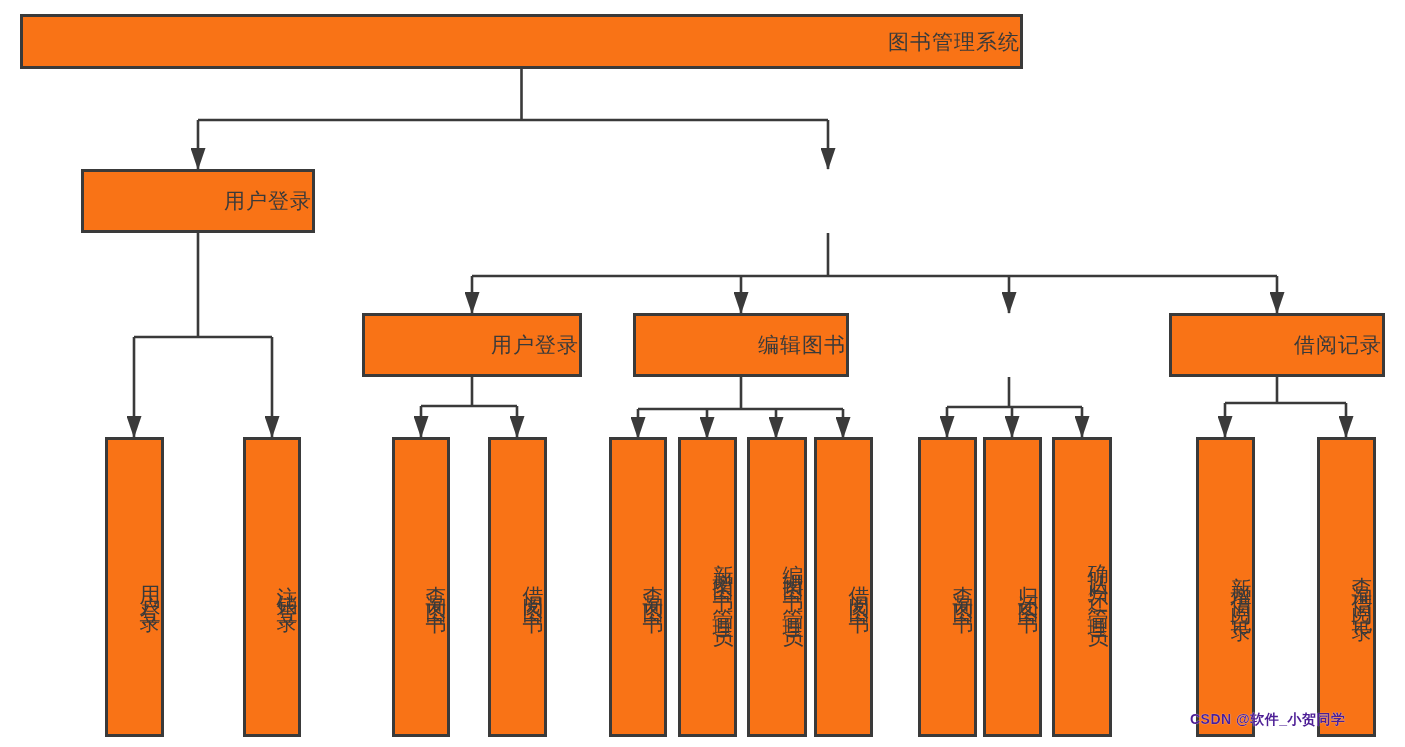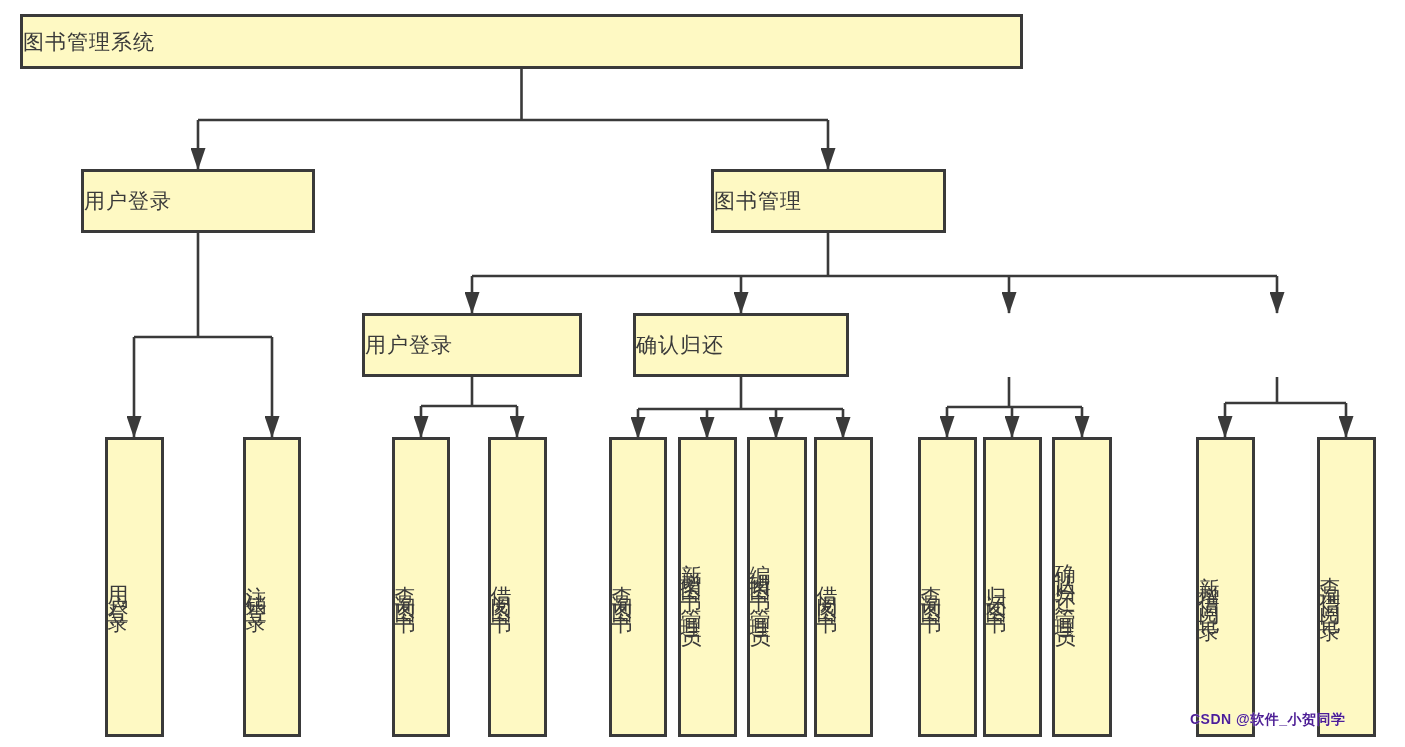--- a/index.html
+++ b/index.html
@@ -3,22 +3,22 @@
 <meta charset="utf-8">
 <style>
   html,body{margin:0;padding:0;background:#ffffff;}
   .canvas{
     position:relative;width:1405px;height:747px;background:#ffffff;overflow:hidden;
     font-family:"Liberation Sans","DejaVu Sans",sans-serif;
   }
   .connectors{position:absolute;left:0;top:0;width:1405px;height:747px;pointer-events:none;}
   .edge{stroke:#3a3a3a;stroke-width:2.6;fill:none;}
   .box{
-    position:absolute;box-sizing:border-box;border:3px solid #3a3a3a;background:#fef9c3;
-    display:flex;align-items:center;justify-content:flex-start;color:#3a3a3a;
+    position:absolute;box-sizing:border-box;border:3px solid #3a3a3a;background:#f97316;
+    display:flex;align-items:center;justify-content:flex-end;color:#3a3a3a;
   }
   .box span{font-size:21px;letter-spacing:1px;}
   .leaf span{
     writing-mode:vertical-rl;text-orientation:mixed;white-space:nowrap;
     font-size:21px;letter-spacing:9px;line-height:1;
   }
   .watermark{
     position:absolute;left:1190px;top:711px;z-index:5;
     font-size:14px;color:#4c1d95;letter-spacing:0.5px;white-space:nowrap;
     text-shadow:0 0 1px #ffffff;
@@ -67,29 +67,29 @@
     <path class="edge" marker-end="url(#arw)" d="M1346 403 V437"></path>
   </svg>
 
   <div class="box" style="left:20px;top:14px;width:1003px;height:55px">
     <span>图书管理系统</span>
   </div>
 
   <div class="box" style="left:81px;top:169px;width:234px;height:64px">
     <span>用户登录</span>
   </div>
-  <div class="box" style="left:711px;top:169px;width:235px;height:64px">
-    <span>图书管理</span>
-  </div>
 
   <div class="box" style="left:362px;top:313px;width:220px;height:64px">
     <span>用户登录</span>
   </div>
   <div class="box" style="left:633px;top:313px;width:216px;height:64px">
-    <span>确认归还</span>
+    <span>编辑图书</span>
+  </div>
+  <div class="box" style="left:1169px;top:313px;width:216px;height:64px">
+    <span>借阅记录</span>
   </div>
 
   <div class="box leaf" style="left:105px;top:437px;width:59px;height:300px">
     <span>用户登录</span>
   </div>
   <div class="box leaf" style="left:243px;top:437px;width:58px;height:300px">
     <span>注销登录</span>
   </div>
 
   <div class="box leaf" style="left:392px;top:437px;width:58px;height:300px">

